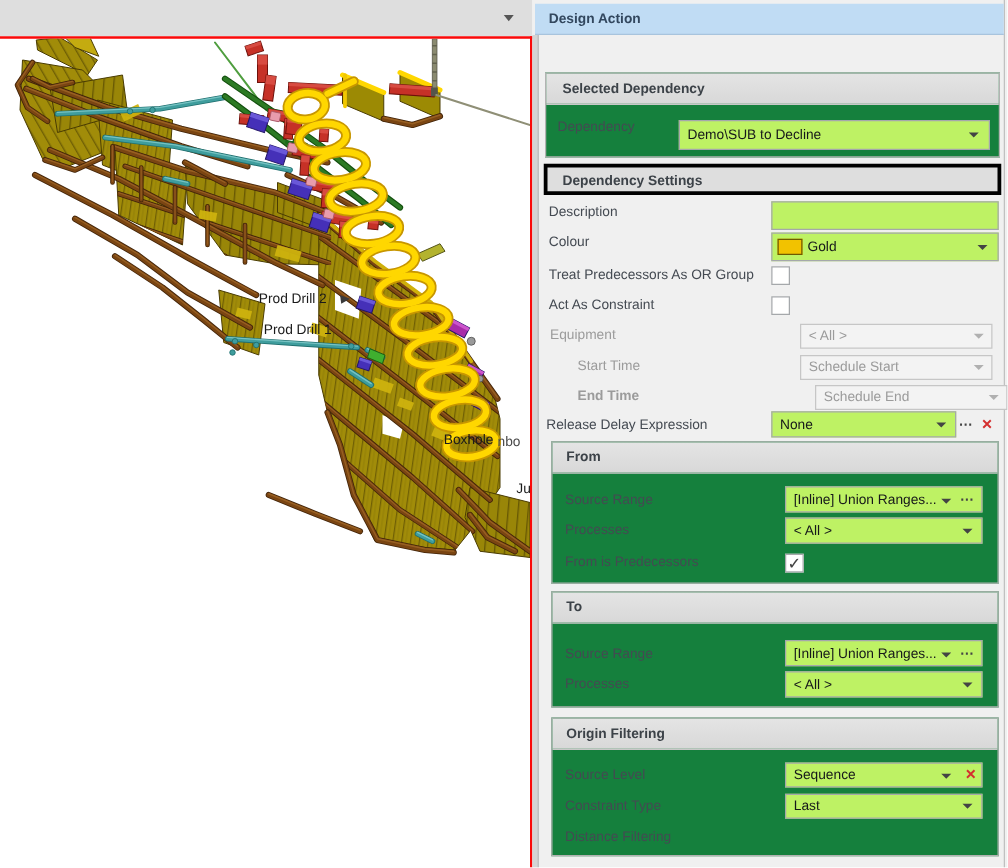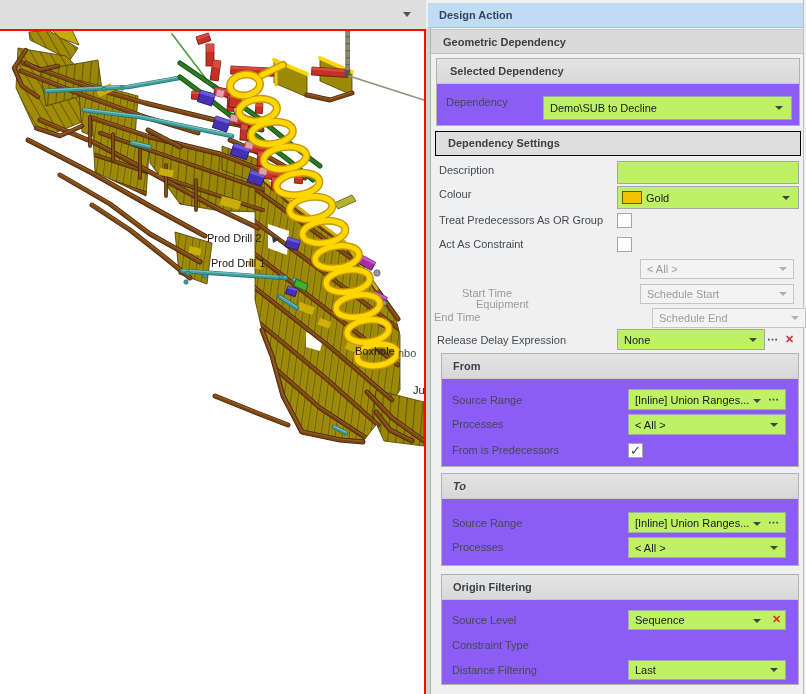--- a/index.html
+++ b/index.html
@@ -9,21 +9,21 @@
 .abs { position:absolute; }
 .lbl { position:absolute; font-size:11px; color:#444a52; white-space:nowrap; }
 .lbl.dis { color:#9b9b9b; }
 .combo { position:absolute; background:#bef264; border:1px solid #a5a8ab; font-size:11px; overflow:visible; color:#16181a; }
 .combo .tx { position:absolute; left:6px; top:50%; transform:translateY(-50%); white-space:nowrap; }
 .combo.dis { background:#f3f3f3; border:1px solid #c6c6c6; color:#9b9b9b; }
 .arrow { position:absolute; width:0; height:0; border-left:4px solid transparent;
   border-right:4px solid transparent; border-top:4px solid #444; top:50%; margin-top:-2px; }
 .arrow.gray { border-top-color:#b0b0b0; }
 .chk { position:absolute; width:15px; height:15px; background:#fff; border:1px solid #a5a8ab; }
-.grp { position:absolute; left:441px; width:358px; border:1px solid #b2b2b2; background:#8b5cf6; }
+.grp { position:absolute; left:441px; width:358px; border:1px solid #b2b2b2; background:#15803d; }
 .grphd { position:absolute; left:0; top:0; right:0; height:25px;
   background:linear-gradient(#e4e4e4,#d8d8d8); border-bottom:1px solid #c8c8c8;
   font-weight:bold; font-size:11px; color:#3c4248; line-height:25px; padding-left:11px; }
 .dots { position:absolute; font-size:11px; font-weight:bold; color:#444; letter-spacing:0.5px; }
 .xbtn { position:absolute; color:#d42f2f; font-weight:bold; font-size:11px; }
 </style>
 </head>
 <body>
 <div id="stage">
 
@@ -323,64 +323,62 @@
   </div>
 
   <div class="abs" style="left:426px;top:0;width:380px;height:694px;background:#f0f0f0;"></div>
   <div class="abs" style="left:426px;top:28px;width:4px;height:666px;background:#d4d4d4;"></div>
   <div class="abs" style="left:430px;top:28px;width:1px;height:666px;background:#b0b0b0;"></div>
   <div class="abs" style="left:803px;top:0;width:1px;height:694px;background:#c0c0c0;"></div>
 
   <div class="abs" style="left:428px;top:3px;width:375px;height:25px;background:#c0dcf4;border-bottom:1px solid #a8c4dd;
        font-weight:bold;font-size:11px;color:#32475e;line-height:25px;padding-left:11px;">Design Action</div>
 
-  <div class="abs" style="left:431px;top:29px;width:372px;height:25px;background:#dadada;border-top:1px solid #c9c9c9;border-bottom:1px solid #c2c2c2;
-       font-weight:bold;font-size:11px;color:#3d3d3d;line-height:24px;padding-left:12px;">Geometric Dependency</div>
 
   <div class="grp" style="left:436px;top:58px;width:364px;height:68px;">
     <div class="grphd" style="padding-left:13px;">Selected Dependency</div>
   </div>
   <div class="lbl" style="left:446px;top:96px;">Dependency</div>
   <div class="combo" style="left:543px;top:96px;width:249px;height:24px;">
     <span class="tx">Demo\SUB to Decline</span>
       <span class="arrow" style="right:8px;"></span>
   </div>
 
-  <div class="abs" style="left:435px;top:131px;width:366px;height:25px;background:#dedede;border:1px solid #000000;
+  <div class="abs" style="left:435px;top:131px;width:366px;height:25px;background:#dedede;border:3px solid #000000;
        font-weight:bold;font-size:11px;color:#3c4248;line-height:23px;padding-left:12px;">Dependency Settings</div>
 
   <div class="lbl" style="left:439px;top:164px;">Description</div>
   <div class="combo" style="left:617px;top:161px;width:182px;height:23px;"></div>
 
   <div class="lbl" style="left:439px;top:188px;">Colour</div>
   <div class="combo" style="left:617px;top:186px;width:182px;height:23px;">
     <span class="abs" style="left:4px;top:4px;width:20px;height:13px;background:#f2c200;border:1px solid #6e5a00;"></span>
     <span class="tx" style="left:28px;">Gold</span>
       <span class="arrow" style="right:8px;"></span>
   </div>
 
   <div class="lbl" style="left:439px;top:214px;">Treat Predecessors As OR Group</div>
   <div class="chk" style="left:617px;top:213px;"></div>
 
   <div class="lbl" style="left:439px;top:238px;text-align:right;">Act As Constraint</div>
   <div class="chk" style="left:617px;top:237px;"></div>
 
-  <div class="lbl dis" style="left:476px;top:262px;margin-top:36px;">Equipment</div>
+  <div class="lbl dis" style="left:440px;top:262px;">Equipment</div>
   <div class="combo dis" style="left:640px;top:259px;width:154px;height:20px;">
     <span class="tx">&lt; All &gt;</span>
       <span class="arrow gray" style="right:6px;"></span>
   </div>
 
   <div class="lbl dis" style="left:462px;top:287px;">Start Time</div>
   <div class="combo dis" style="left:640px;top:284px;width:154px;height:20px;">
     <span class="tx">Schedule Start</span>
       <span class="arrow gray" style="right:6px;"></span>
   </div>
 
-  <div class="lbl dis" style="left:434px;top:311px;">End Time</div>
+  <div class="lbl dis" style="left:462px;top:311px;font-weight:bold;">End Time</div>
   <div class="combo dis" style="left:640px;top:308px;width:154px;height:20px;margin-left:12px;">
     <span class="tx">Schedule End</span>
       <span class="arrow gray" style="right:6px;"></span>
   </div>
 
   <div class="lbl" style="left:437px;top:334px;">Release Delay Expression</div>
   <div class="combo" style="left:617px;top:329px;width:148px;height:21px;">
     <span class="tx">None</span>
       <span class="arrow" style="right:7px;"></span>
   </div>
@@ -397,21 +395,21 @@
   <div class="arrow" style="left:753px;top:399px;margin-top:0;"></div>
   <div class="dots" style="left:768px;top:393px;">⋯</div>
   <div class="lbl" style="left:452px;top:418px;">Processes</div>
   <div class="combo" style="left:628px;top:414px;width:158px;height:21px;">
     <span class="tx">&lt; All &gt;</span>
       <span class="arrow" style="right:7px;"></span>
   </div>
   <div class="lbl" style="left:452px;top:444px;">From is Predecessors</div>
   <div class="chk" style="left:628px;top:443px;font-size:13px;color:#444;text-align:center;line-height:14px;">✓</div>
 
-  <div class="grp" style="top:473px;height:93px;font-style:italic;">
+  <div class="grp" style="top:473px;height:93px;">
     <div class="grphd">To</div>
   </div>
   <div class="lbl" style="left:452px;top:517px;">Source Range</div>
   <div class="combo" style="left:628px;top:512px;width:158px;height:21px;">
     <span class="tx">[Inline] Union Ranges...</span>
   </div>
   <div class="arrow" style="left:753px;top:522px;margin-top:0;"></div>
   <div class="dots" style="left:768px;top:516px;">⋯</div>
   <div class="lbl" style="left:452px;top:541px;">Processes</div>
   <div class="combo" style="left:628px;top:537px;width:158px;height:21px;">
@@ -422,18 +420,18 @@
   <div class="grp" style="top:574px;height:111px;">
     <div class="grphd">Origin Filtering</div>
   </div>
   <div class="lbl" style="left:452px;top:614px;">Source Level</div>
   <div class="combo" style="left:628px;top:610px;width:158px;height:20px;">
     <span class="tx">Sequence</span>
   </div>
   <div class="arrow" style="left:753px;top:619px;margin-top:0;"></div>
   <div class="xbtn" style="left:772px;top:613px;">✕</div>
   <div class="lbl" style="left:452px;top:639px;">Constraint Type</div>
-  <div class="combo" style="left:628px;top:635px;width:158px;height:20px;margin-top:25px;">
+  <div class="combo" style="left:628px;top:635px;width:158px;height:20px;">
     <span class="tx">Last</span>
       <span class="arrow" style="right:7px;"></span>
   </div>
   <div class="lbl" style="left:452px;top:664px;">Distance Filtering</div>
 </div>
 
 </body></html>

